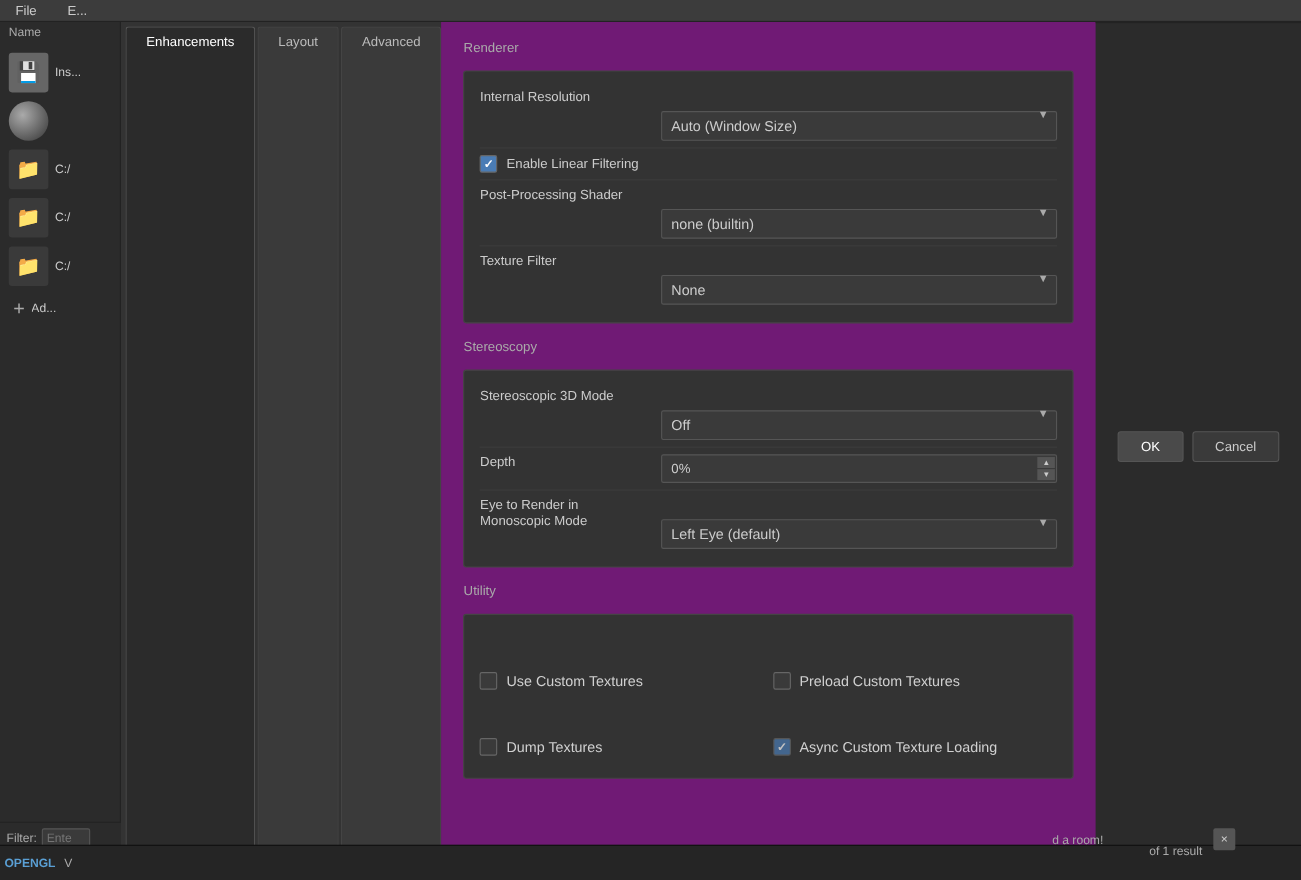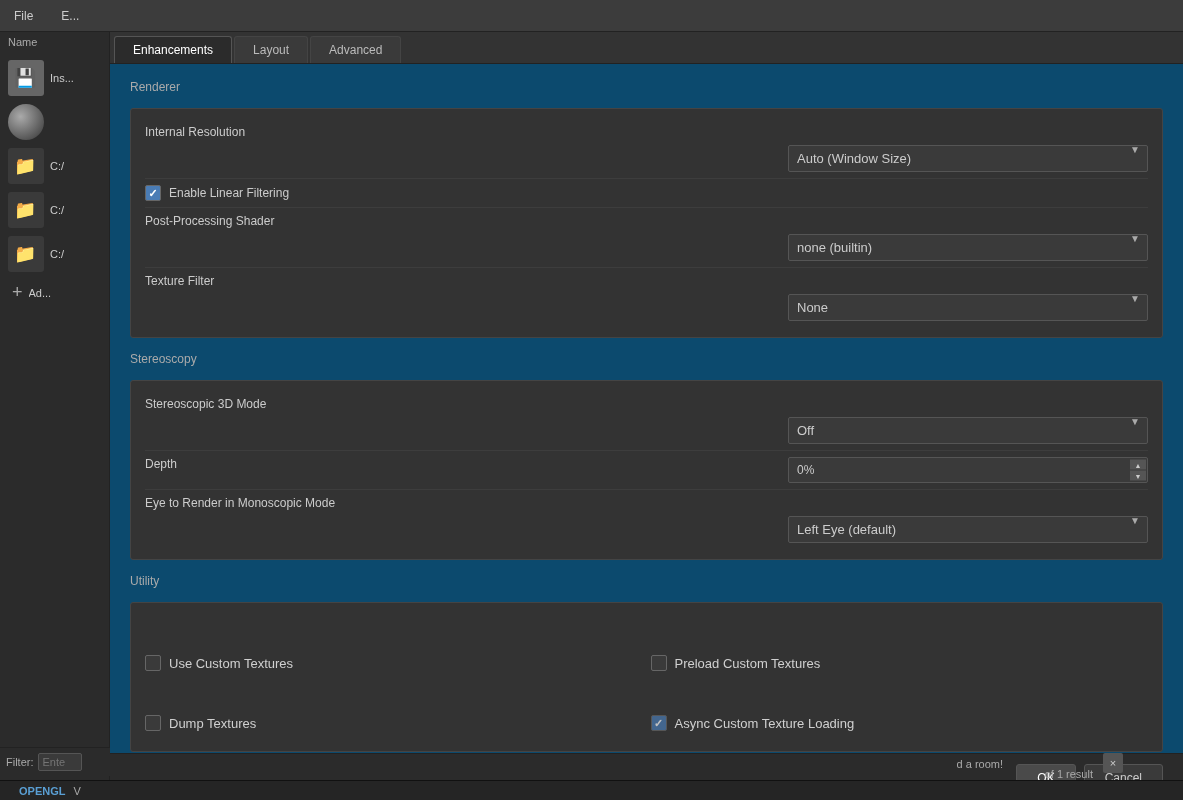--- a/index.html
+++ b/index.html
@@ -10,21 +10,21 @@
       font-size: 13px;
       width: 1183px;
       height: 800px;
       overflow: hidden;
       position: relative;
     }
 
     
     .menu-bar {
       background: #3c3c3c;
-      height: 32px;
+      height: 20px;
       display: flex;
       align-items: center;
       padding: 0 8px;
       gap: 16px;
       border-bottom: 1px solid #222;
     }
     .menu-item {
       color: #ccc;
       font-size: 12px;
       cursor: pointer;
@@ -133,22 +133,22 @@
       font-size: 11px;
       padding: 2px 4px;
       width: 50px;
       border-radius: 2px;
     }
 
     
     .right-panel {
       flex: 1;
       display: flex;
-      flex-direction: column;
-      background: #0c4a6e;
+      flex-direction: row;
+      background: #701a75;
     }
 
     
     .tab-bar {
       display: flex;
       background: #333;
       border-bottom: 1px solid #222;
       padding-top: 4px;
       padding-left: 4px;
       gap: 2px;
@@ -546,21 +546,21 @@
     </div>
 
   </div>
 </div>
 
 <div style="position:absolute; bottom:24px; left:0; width:110px; background:#2b2b2b; border-top:1px solid #222; padding:5px 6px; display:flex; align-items:center; gap:4px;">
   <span style="font-size:11px; color:#aaa;">Filter:</span>
   <input class="filter-input" type="text" style="width: 44px;" placeholder="Ente">
 </div>
 
-<div style="position:absolute; bottom:0; left:0; right:0; height:20px; background:#252525; display:flex; align-items:center; padding:0 19px; gap:8px; border-top:1px solid #111;">
+<div style="position:absolute; bottom:0; left:0; right:0; height:32px; background:#252525; display:flex; align-items:center; padding:0 4px; gap:8px; border-top:1px solid #111;">
   <span style="color:#5a9fd4; font-size:11px; font-weight:bold;">OPENGL</span>
   <span style="color:#aaa; font-size:11px;">V</span>
 </div>
 
 <div style="position:absolute; bottom:20px; right:90px; color:#aaa; font-size:11px;">of 1 result</div>
 
 <div style="position:absolute; bottom:30px; right:180px; color:#aaa; font-size:11px;">d a room!</div>
 
 <button style="position:absolute; bottom:27px; right:60px; background:#555; border:none; color:#ccc; width:20px; height:20px; cursor:pointer; border-radius:2px; font-size:11px;">×</button>
 

